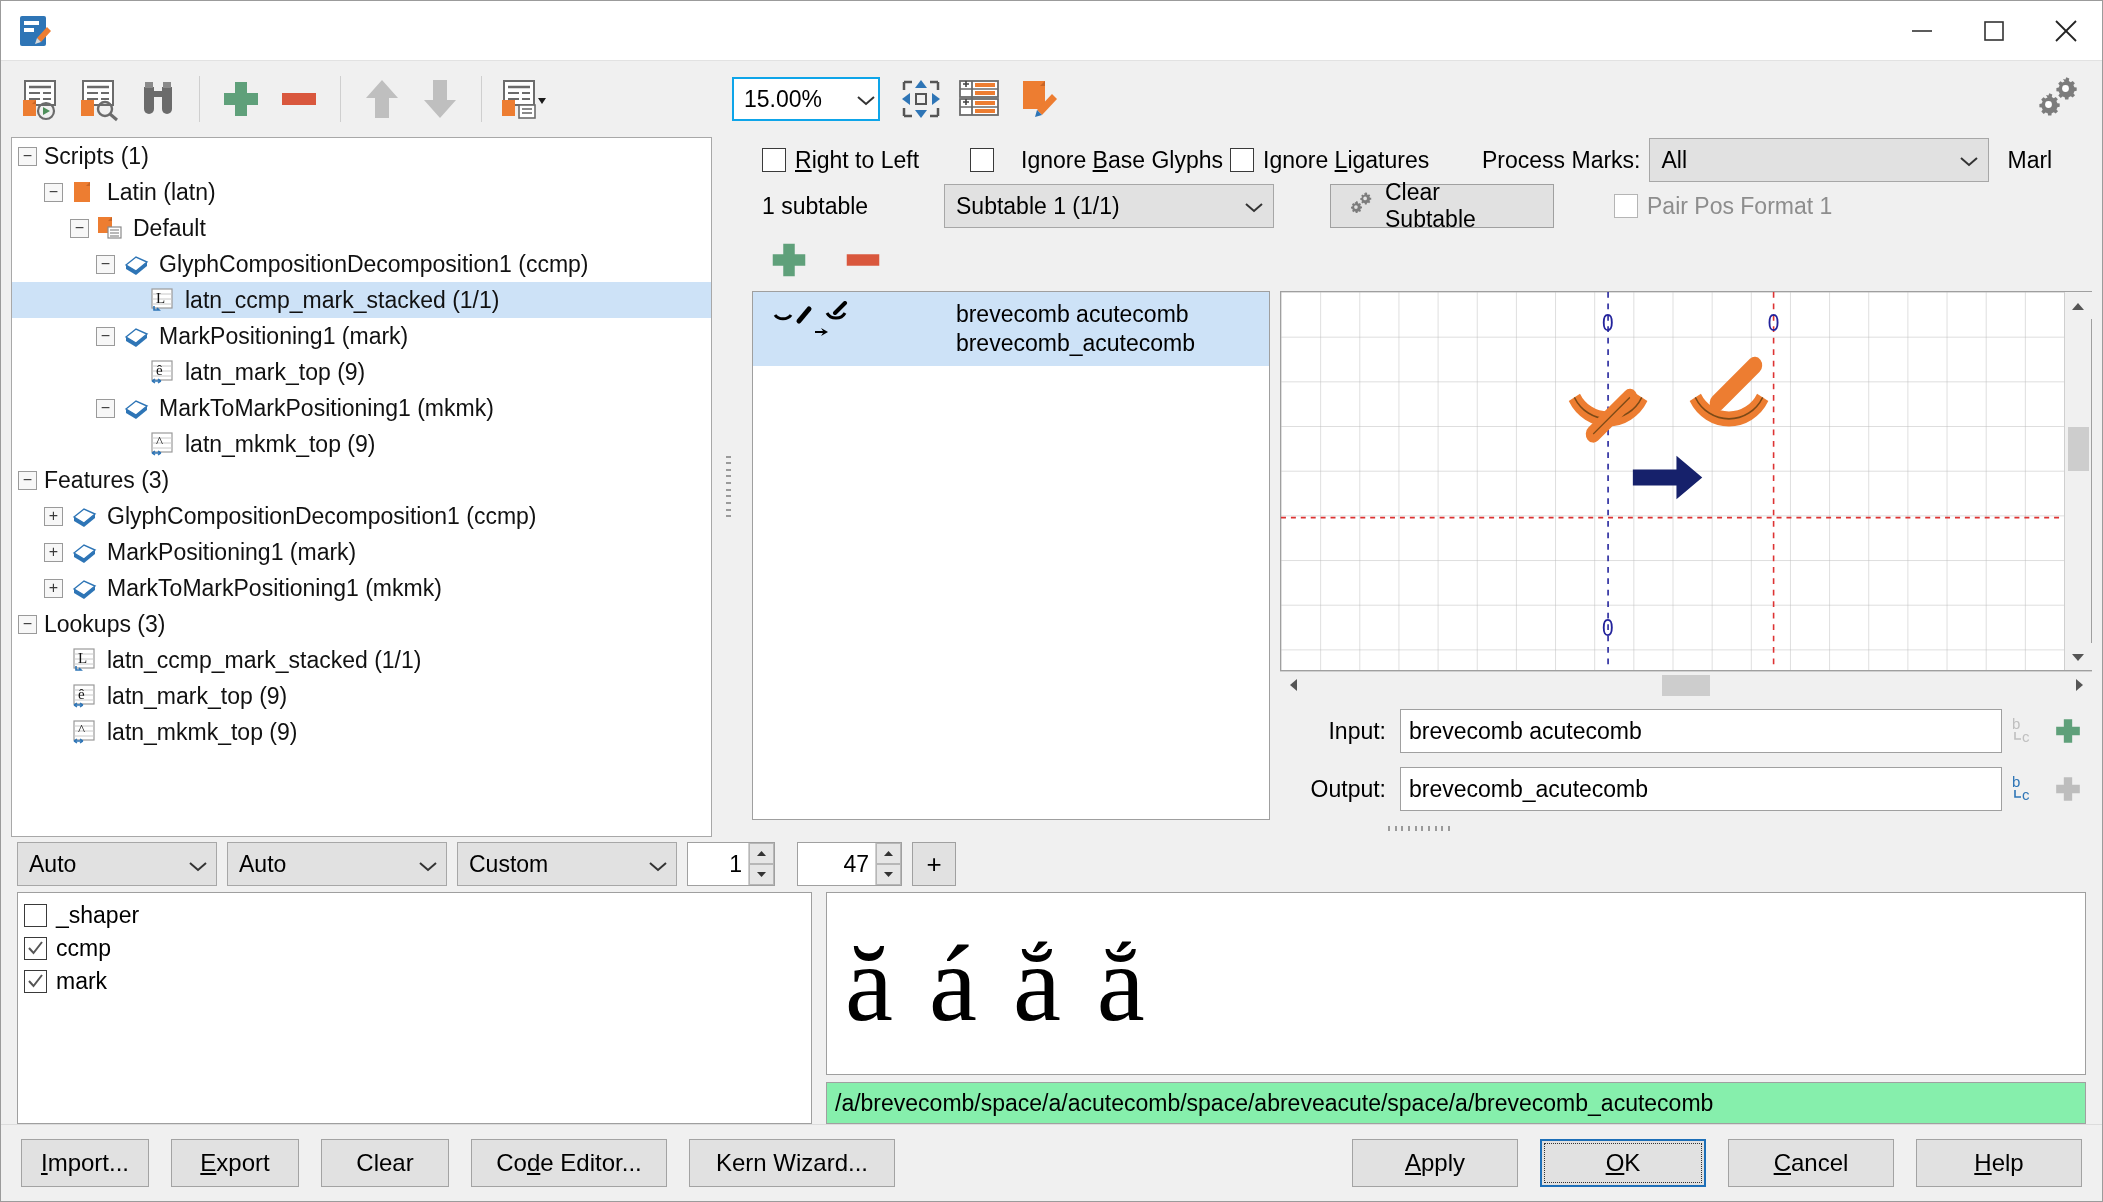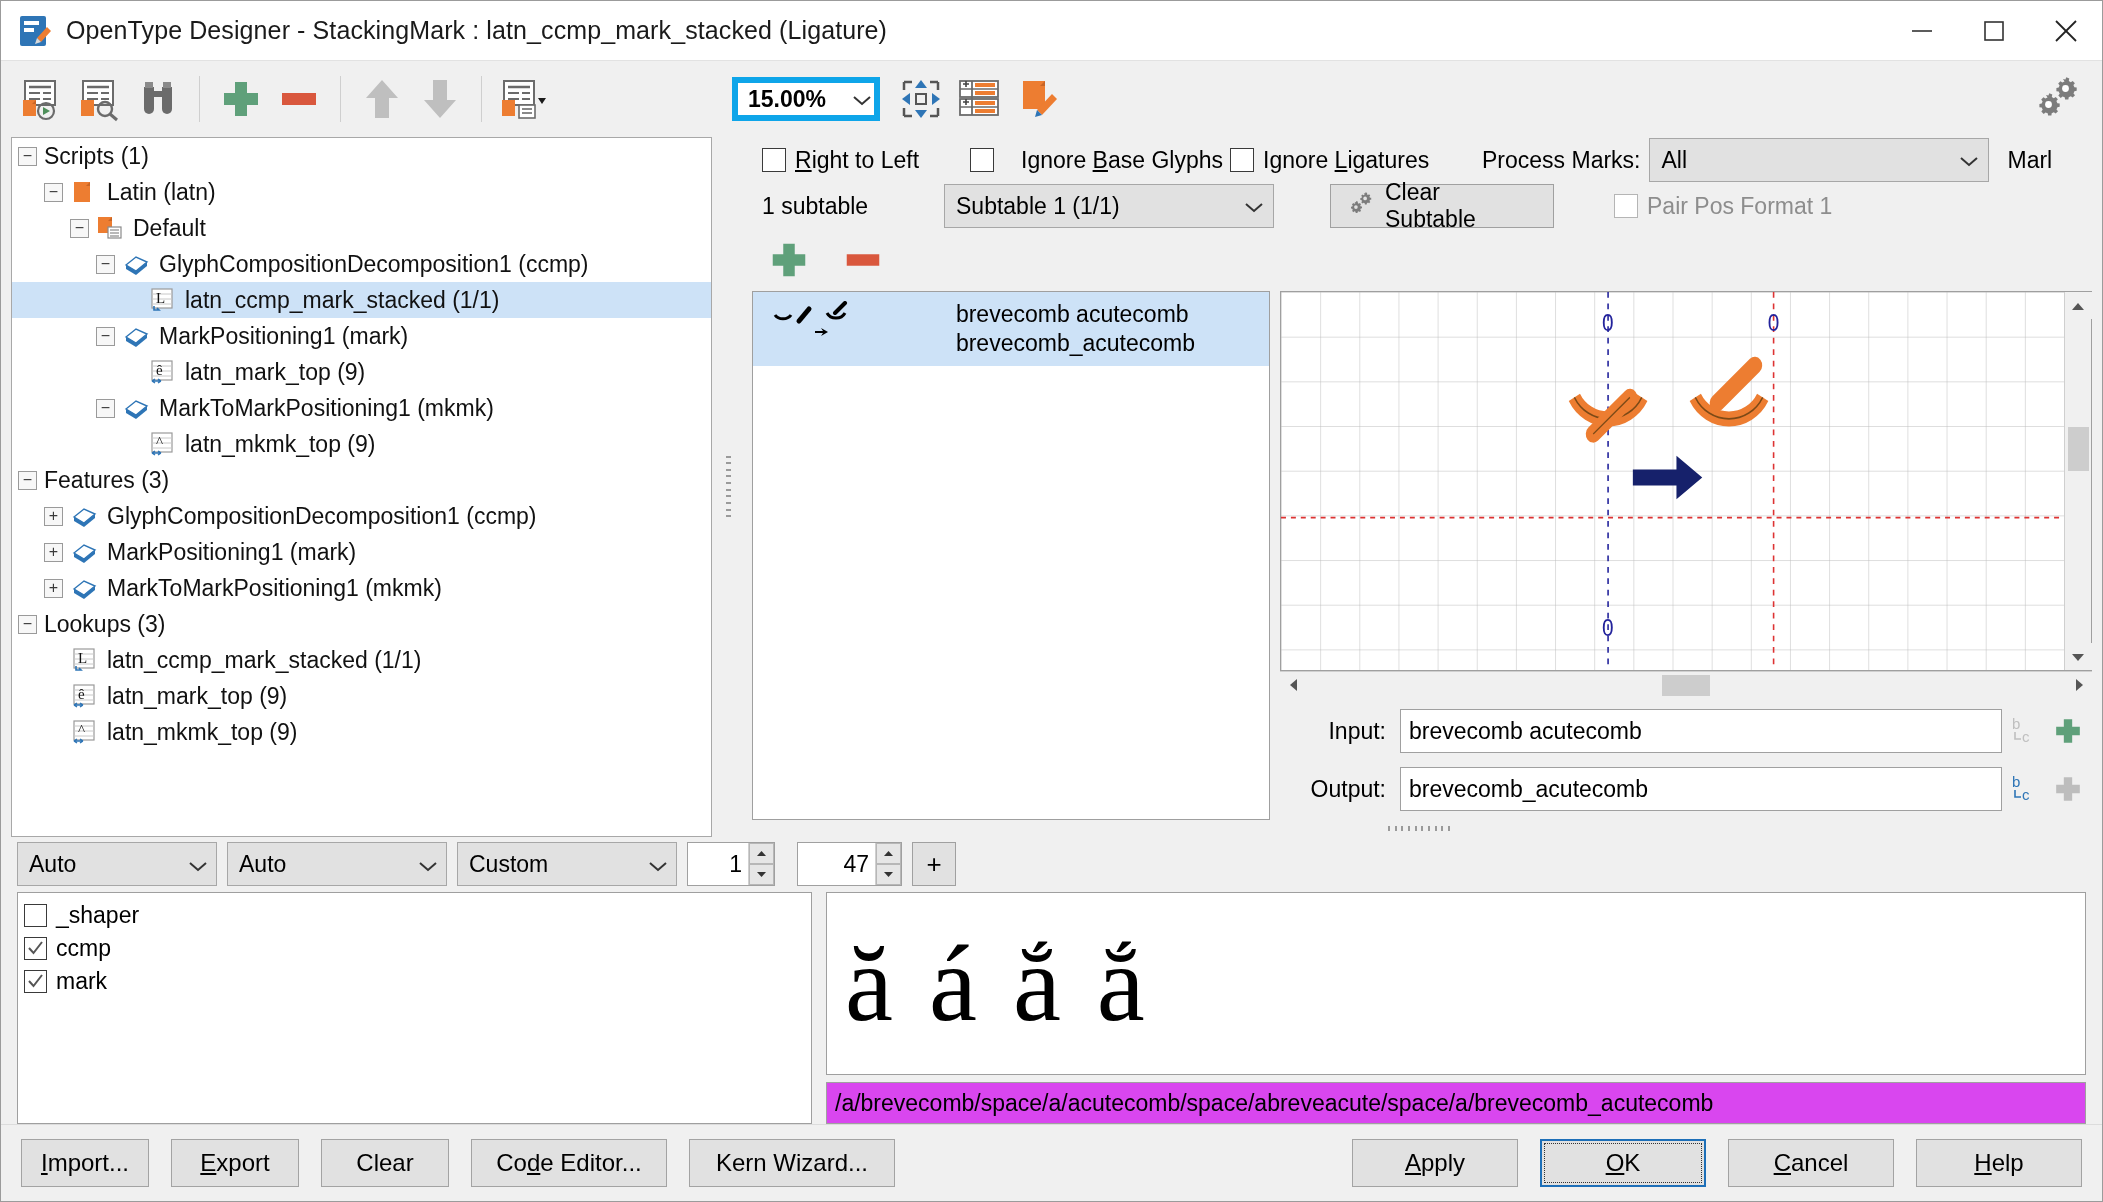--- a/index.html
+++ b/index.html
@@ -26,22 +26,22 @@
 
   
   .toolbar-row { display:flex; flex:0 0 auto; background:#f0f0f0; height:76px; }
   .tb-left { width:719px; display:flex; align-items:center; background:#f0f0f0;
              border-right:0px solid #ccc; padding-left:12px; }
   .tbtn { width:58px; height:58px; display:flex; align-items:center; justify-content:center;
           border:1px solid transparent; }
   .tbsep { width:1px; height:46px; background:#cfcfcf; margin:0 12px; }
   .tb-right { flex:1; display:flex; align-items:center; background:#f0f0f0;
               position:relative; padding-left:12px;}
-  .zoombox { width:148px; height:44px; border:6px solid #0ea5e9; background:#fff;
-             display:flex; align-items:center; padding:0 1px 0 10px; font-size:23px;font-weight:bold;}
+  .zoombox { width:148px; height:44px; border:2px solid #0ea5e9; background:#fff;
+             display:flex; align-items:center; padding:0 1px 0 10px; font-size:23px;}
   .zoombox .cv { margin-left:auto; }
   .gearcorner { position:absolute; right:22px; top:12px; }
 
   
   .main { display:flex; flex:1 1 auto; min-height:0; }
   .leftcol { width:719px; display:flex; flex-direction:column; background:#f0f0f0;}
   .rightcol { flex:1; display:flex; flex-direction:column; background:#f0f0f0; min-width:0;}
 
   
   .tree { flex:0 0 auto; height:700px; margin:0 8px 0 10px; background:#ffffff;
@@ -126,21 +126,21 @@
 
   .lowerrow { display:flex; gap:14px; height:232px; }
   .featlist { width:795px; border:1px solid #9f9f9f; background:#fff; padding:6px 0 0 6px;}
   .featitem { display:flex; align-items:center; height:33px; font-size:23px;}
   .featitem .cbx { width:23px; height:23px; margin-right:9px;}
   .previewcol { flex:1 1 auto; display:flex; flex-direction:column; min-width:0;}
   .previewbox { flex:1 1 auto; border:1px solid #9f9f9f; background:#fff;
                 display:flex; align-items:center; padding-left:18px; overflow:hidden;}
   .previewbox .g { font-family:"Liberation Serif", serif; font-size:108px; line-height:1;
                    margin-right:36px; color:#000;}
-  .statusfield { height:42px; border:1px solid #a0a0a0; background:#d946ef; display:flex;
+  .statusfield { height:42px; border:1px solid #a0a0a0; background:#86efac; display:flex;
                  align-items:center; padding:0 8px; font-size:23px; margin-top:7px;}
 
   .buttonbar { flex:0 0 auto; height:77px; display:flex; align-items:center;
                padding:0 20px; background:#f0f0f0; border-top:1px solid #dcdcdc;}
   .dbtn { height:48px; min-width:128px; border:1px solid #a3a3a3; background:#e1e1e1;
           display:flex; align-items:center; justify-content:center; font-size:24px;
           margin-right:22px; padding:0 14px;}
   .dbtn.def { border:2px solid #1d6fb8; outline:1px dotted #333; outline-offset:-5px;}
   .dbtn u { text-decoration:underline;}
   .spacer { flex:1 1 auto; }
@@ -153,21 +153,20 @@
   <div class="titlebar">
     <div class="app-icon">
       <svg width="34" height="34" viewBox="0 0 34 34">
         <rect x="2" y="2" width="26" height="30" rx="2" fill="#2E75B6"></rect>
         <rect x="6" y="7" width="15" height="4" fill="#fff"></rect>
         <rect x="6" y="14" width="10" height="4" fill="#fff"></rect>
         <path d="M19 24 L29 13 L33 17 L23 28 Z" fill="#ED7D31"></path>
         <path d="M19 24 L17 30 L23 28 Z" fill="#d9d9d9"></path>
       </svg>
     </div>
-    <div class="title-text">OpenType Designer - StackingMark : latn_ccmp_mark_stacked (Ligature)</div>
     <div class="wincontrols">
       <div class="wc">
         <svg width="26" height="26">
             <line x1="3" y1="13" x2="23" y2="13" stroke="#333" stroke-width="1.6"></line>
           </svg>
       </div>
       <div class="wc">
         <svg width="26" height="26">
             <rect x="4" y="4" width="18" height="18" fill="none" stroke="#333" stroke-width="1.6"></rect>
           </svg>

